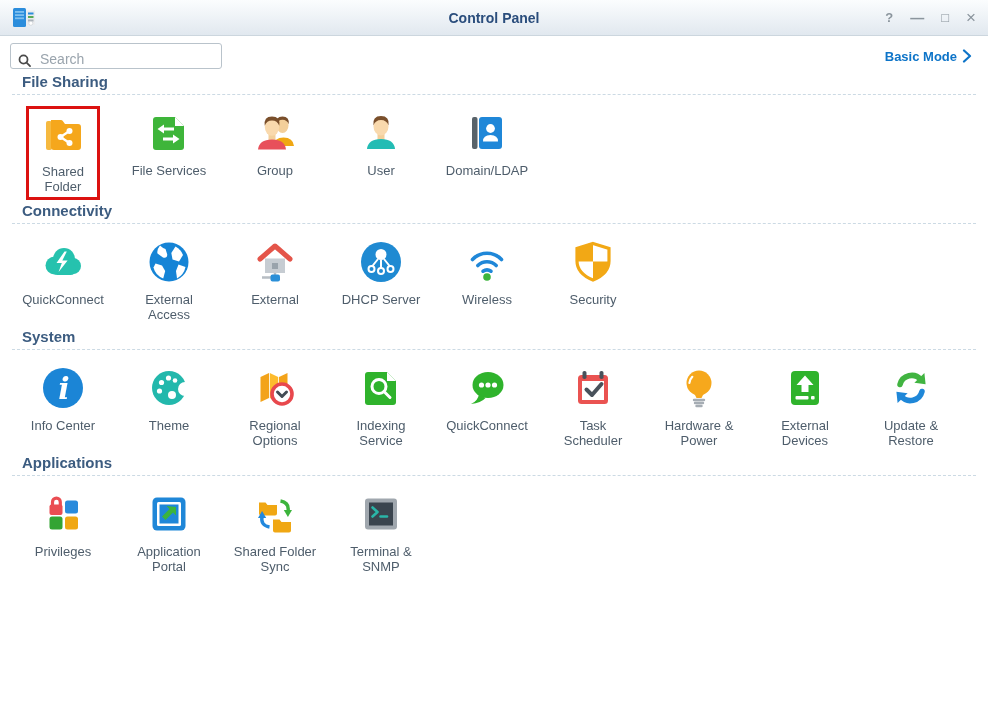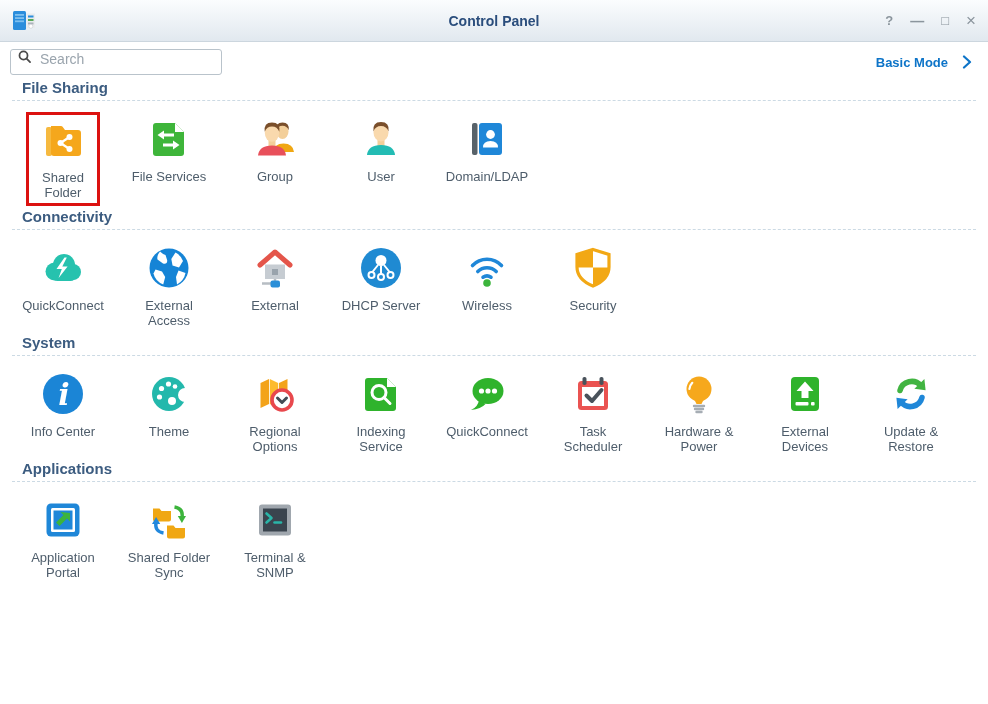--- a/index.html
+++ b/index.html
@@ -2,48 +2,48 @@
 <html><head>
 <meta charset="utf-8">
 <style>
   * { box-sizing: border-box; }
   html,body { margin:0; padding:0; }
   body {
     width:988px; height:704px; background:#ffffff; overflow:hidden;
     font-family:"Liberation Sans", sans-serif; position:relative;
   }
   .titlebar {
-    height:42px; background:linear-gradient(#fbfdfe,#e1e8ef);
+    height:36px; background:linear-gradient(#fbfdfe,#e1e8ef);
     border-bottom:1px solid #ccd6de; display:flex; align-items:center;
     padding:0 12px; position:relative;
   }
   .app-icon { width:24px; height:24px; flex:none; z-index:1; }
   .app-icon svg { width:24px; height:24px; display:block; }
   .win-title {
     position:absolute; left:0; right:0; text-align:center;
     font-size:14px; font-weight:bold; color:#2a4d7c;
   }
   .win-controls { margin-left:auto; display:flex; gap:17px; align-items:center; z-index:1; }
   .wc-btn { color:#8b959d; font-size:14px; line-height:1; cursor:pointer; font-weight:bold; }
   .wc-help { font-size:13px; }
   .wc-maximize { font-size:13px; }
   .wc-close { font-size:17px; font-weight:normal; }
 
   .toolbar { display:flex; justify-content:space-between; align-items:center; padding:7px 14px 2px 10px; }
   .searchbox {
     width:212px; height:26px; border:1px solid #b9c3cb; border-radius:3px;
-    display:flex; align-items:flex-start; padding:0 7px; background:#fff;
+    display:flex; align-items:flex-end; padding:0 7px; background:#fff;
   }
   .searchbox svg { flex:none; width:14px; height:14px; }
   .searchbox input {
     border:none; outline:none; flex:1; min-width:0; font-size:14px;
     margin-left:6px; color:#333; font-family:inherit; background:transparent;
   }
   .searchbox input::placeholder { color:#9aa4ad; }
-  .basic-mode { display:flex; align-items:center; gap:14px; color:#0d74c8; font-weight:bold; font-size:13px; cursor:pointer; margin-right:2px; }
+  .basic-mode { display:flex; align-items:center; gap:5px; color:#0d74c8; font-weight:bold; font-size:13px; cursor:pointer; margin-right:2px; }
   .basic-mode svg { width:10px; height:14px; }
 
   .sections { padding:0 10px; }
   .section-title { font-size:15px; color:#3c5c80; margin:2px 0 4px 12px; font-weight:700; }
   .divider { border-bottom:1px dashed #ccdae4; margin:0 2px; }
   .items { display:flex; padding:11px 0 0 0; }
   .item { width:106px; display:flex; flex-direction:column; align-items:flex-end; cursor:pointer; justify-content:flex-start; }
   .item-inner {
     display:flex; flex-direction:column; align-items:center;
     border:3px solid transparent; padding:0 6px 1px 6px; margin:0 auto;
@@ -424,20 +424,34 @@
 Restore</span>
     </div>
   </div>
 </div>
   </div>
 
   <div class="section">
     <div class="section-title">Applications</div>
     <div class="divider"></div>
     <div class="items">
+  <div class="item">
+    <div class="item-inner">
+      <span class="icn">
+              <svg viewBox="0 0 48 48">
+ <path d="M13.5 15 v-3 a3.9 3.9 0 0 1 7.8 0 v3" fill="none" stroke="#ea4d52" stroke-width="3.2"></path>
+ <rect x="10.5" y="14.5" width="13" height="10.5" rx="2" fill="#ea4d52"></rect>
+ <rect x="26" y="10.5" width="13" height="13" rx="2.5" fill="#2a8bdc"></rect>
+ <rect x="10.5" y="26.5" width="13" height="13" rx="2.5" fill="#33a433"></rect>
+ <rect x="26" y="26.5" width="13" height="13" rx="2.5" fill="#f0a713"></rect>
+              </svg>
+            </span>
+      <span class="lbl">Privileges</span>
+    </div>
+  </div>
 
   <div class="item">
     <div class="item-inner">
       <span class="icn">
               <svg viewBox="0 0 48 48">
  <rect x="7.5" y="7.5" width="33" height="33" rx="4.5" fill="#1f87d8"></rect>
  <rect x="12" y="12" width="24" height="24" rx="1.5" fill="#fff"></rect>
  <rect x="14.5" y="14.5" width="19" height="19" fill="#1f87d8"></rect>
  <path d="M31 17 v8.5 l-3 -3 -7.5 7.5 -3.5 -3.5 7.5 -7.5 -3 -3 z" fill="#3cb43c"></path>
               </svg>

